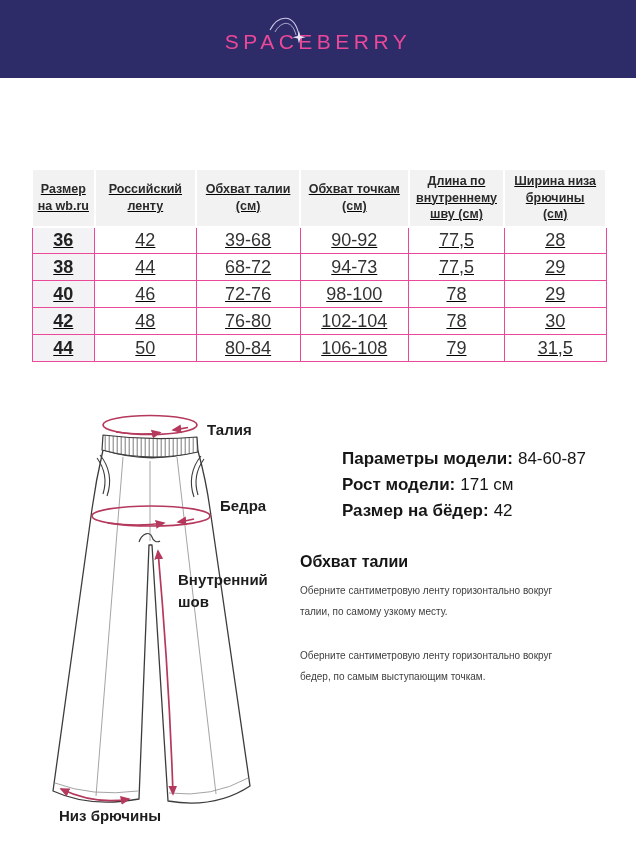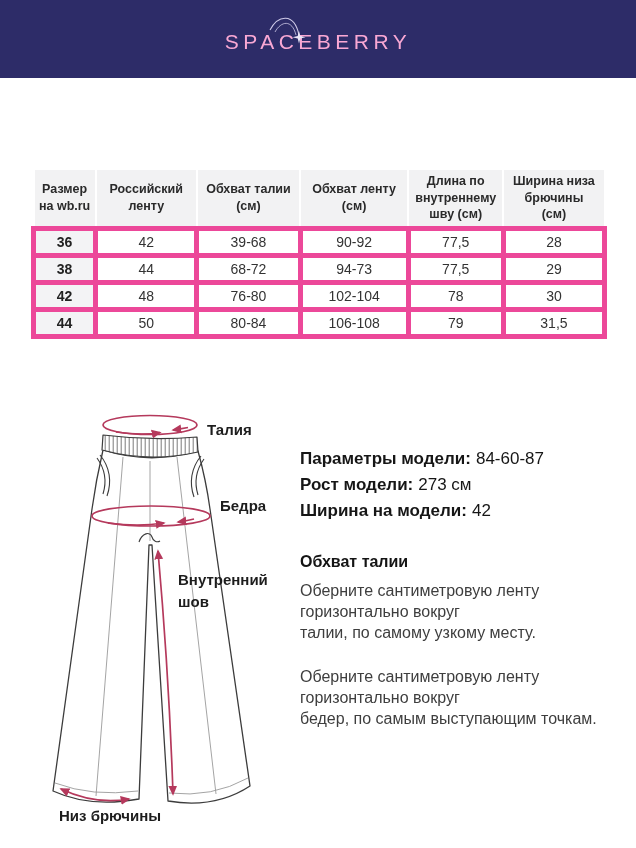--- a/index.html
+++ b/index.html
@@ -5,46 +5,46 @@
   * { margin:0; padding:0; box-sizing:border-box; }
   html,body { background:#ffffff; }
   body { font-family:"Liberation Sans", sans-serif; }
   .page { position:relative; width:636px; height:848px; background:#fff; overflow:hidden; }
 
   
   .brand-band { position:absolute; left:0; top:0; width:636px; height:78px;
     background:#2d2c68; display:flex; align-items:center; justify-content:center; }
   .logo-wrap { position:relative; display:inline-block; margin-top:6px; }
   .logo-text { font-size:21px; letter-spacing:4.5px; font-weight:400;
-    color:#f9a8d4; font-family:"Liberation Sans", sans-serif; }
+    color:#ec4899; font-family:"Liberation Sans", sans-serif; }
   .comet-svg { position:absolute; left:50%; margin-left:-54px; top:-20px; width:72px; height:34px; }
 
   
   .size-table-wrap { position:absolute; left:31px; top:168px; width:576px; }
-  table.size-table { width:100%; border-collapse:collapse; table-layout:fixed; }
+  table.size-table { width:100%; border-collapse:collapse; table-layout:fixed;text-decoration:underline; }
   .size-table th { background:#f2f2f3; border:2px solid #ffffff;
     font-size:12.5px; font-weight:bold; color:#2a2a2a; line-height:1.32;
     white-space:pre-line; text-align:center; vertical-align:middle; padding:3px 2px; height:52px; }
-  .size-table td { background:#ffffff; border:5px solid #ec4899;
-    font-size:14px; color:#333; text-align:center; vertical-align:middle; height:27px; }
+  .size-table td { background:#ffffff; border:1px solid #ec4899;
+    font-size:18px; color:#333; text-align:center; vertical-align:middle; height:27px; }
   .size-table td.rowhead { background:#f3f3f5; font-weight:bold; color:#222; }
 
   
   .diagram-svg { position:absolute; left:20px; top:395px; width:290px; height:453px; }
   .diag-label { font-family:"Liberation Sans", sans-serif; font-size:15px; font-weight:600; fill:#1d1d1d; }
 
   
   .info-col { position:absolute; left:300px; top:446px; width:325px; }
-  .model-block { margin-bottom:29px; }
+  .model-block { margin-bottom:29px;margin-left:42px; }
   .model-line { font-size:17px; line-height:26px; color:#161616; }
   .model-label { font-weight:bold; }
   .model-value { font-weight:normal; margin-left:5px; }
   .guide-section { margin-bottom:23px; }
   .guide-title { font-size:16px; font-weight:bold; color:#141414; margin-bottom:9px; }
-  .guide-text { font-size:16px; line-height:21px; color:#3e3e3e; white-space:pre-line; }
+  .guide-text { font-size:10px; line-height:21px; color:#3e3e3e; white-space:pre-line; }
 </style>
 </head>
 <body>
 
 <div class="page">
 
   <div class="brand-band">
     <div class="logo-wrap">
       <svg class="comet-svg" viewBox="0 0 72 34">
         <path d="M 6 20 C 14 5 30 2 35 25" fill="none" stroke="#cfcae8" stroke-width="1.1"></path>
@@ -66,21 +66,21 @@
           <col style="width:17.7%">
       </colgroup>
       <thead>
         <tr>
           <th>Размер
 на wb.ru</th>
           <th>Российский
 ленту</th>
           <th>Обхват талии
 (см)</th>
-          <th>Обхват ленту
+          <th>Обхват точкам
 (см)</th>
           <th>Длина по
 внутреннему
 шву (см)</th>
           <th>Ширина низа
 брючины
 (см)</th>
         </tr>
       </thead>
       <tbody>
@@ -91,20 +91,28 @@
           <td>90-92</td>
           <td>77,5</td>
           <td>28</td>
         </tr>
         <tr>
           <td class="rowhead">38</td>
           <td>44</td>
           <td>68-72</td>
           <td>94-73</td>
           <td>77,5</td>
+          <td>29</td>
+        </tr>
+        <tr>
+          <td class="rowhead">40</td>
+          <td>46</td>
+          <td>72-76</td>
+          <td>98-100</td>
+          <td>78</td>
           <td>29</td>
         </tr>
         <tr>
           <td class="rowhead">42</td>
           <td>48</td>
           <td>76-80</td>
           <td>102-104</td>
           <td>78</td>
           <td>30</td>
         </tr>
@@ -171,24 +179,24 @@
     <text class="diag-label" x="39" y="426">Низ брючины</text>
   </svg>
 
   <div class="info-col">
 
     <div class="model-block">
       <div class="model-line">
         <span class="model-label">Параметры модели:</span><span class="model-value">84-60-87</span>
       </div>
       <div class="model-line">
-        <span class="model-label">Рост модели:</span><span class="model-value">273 см</span>
+        <span class="model-label">Рост модели:</span><span class="model-value">171 см</span>
       </div>
       <div class="model-line">
-        <span class="model-label">Ширина на модели:</span><span class="model-value">42</span>
+        <span class="model-label">Размер на бёдер:</span><span class="model-value">42</span>
       </div>
     </div>
 
     <div class="guide-section">
       <div class="guide-title">Обхват талии</div>
       <div class="guide-text">Оберните сантиметровую ленту горизонтально вокруг
 талии, по самому узкому месту.</div>
     </div>
 
     <div class="guide-section">

